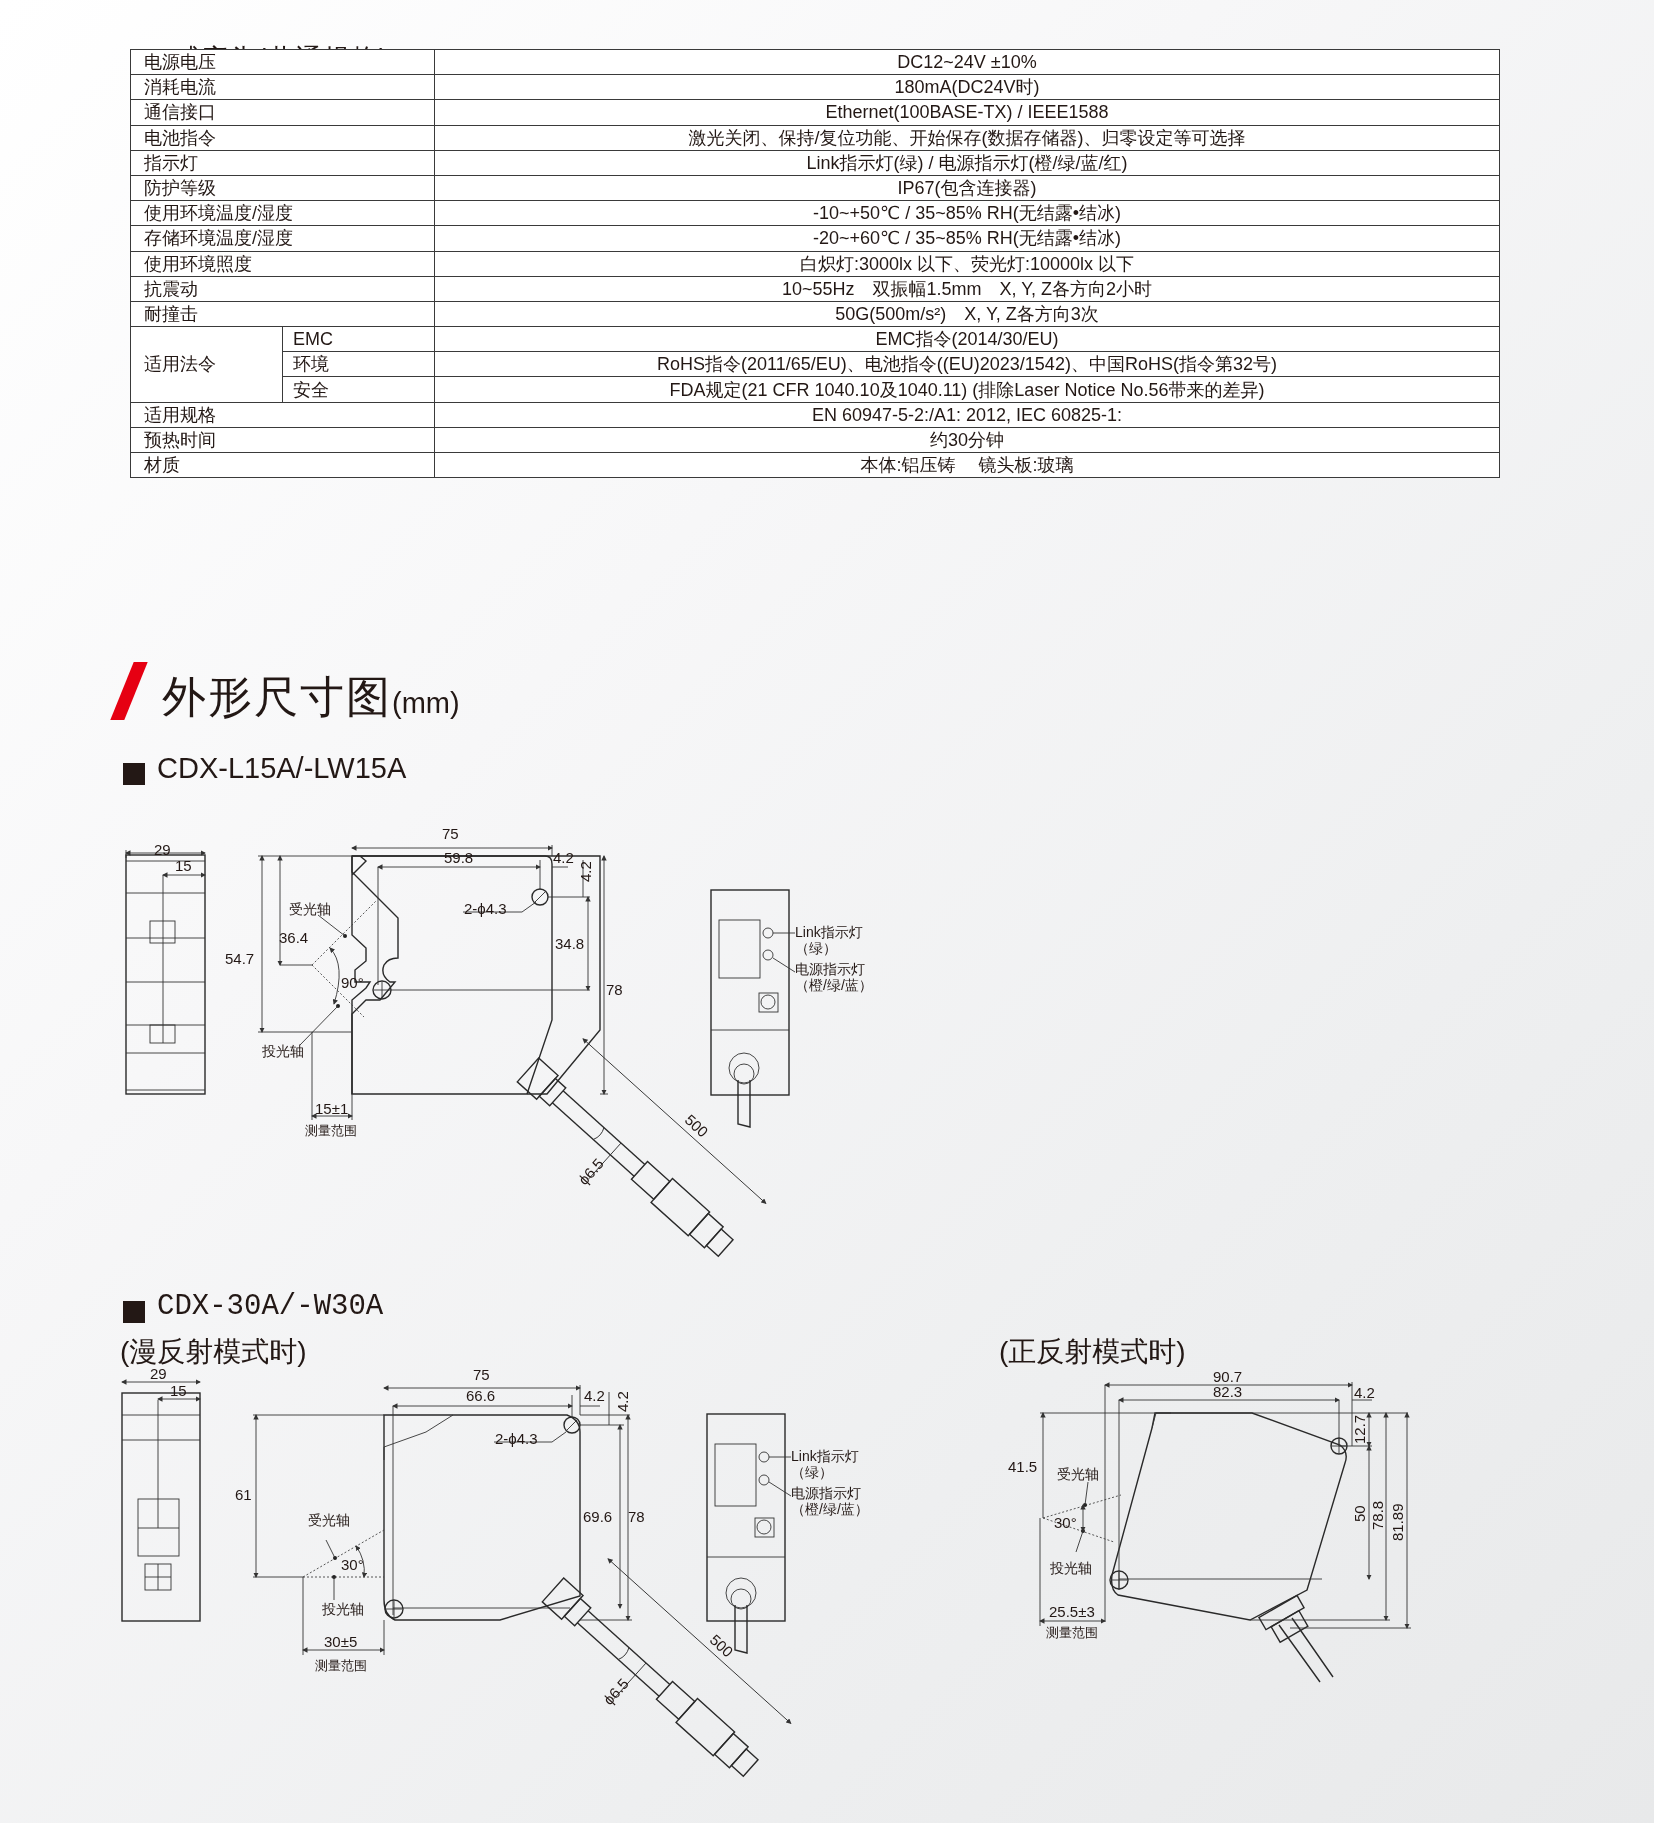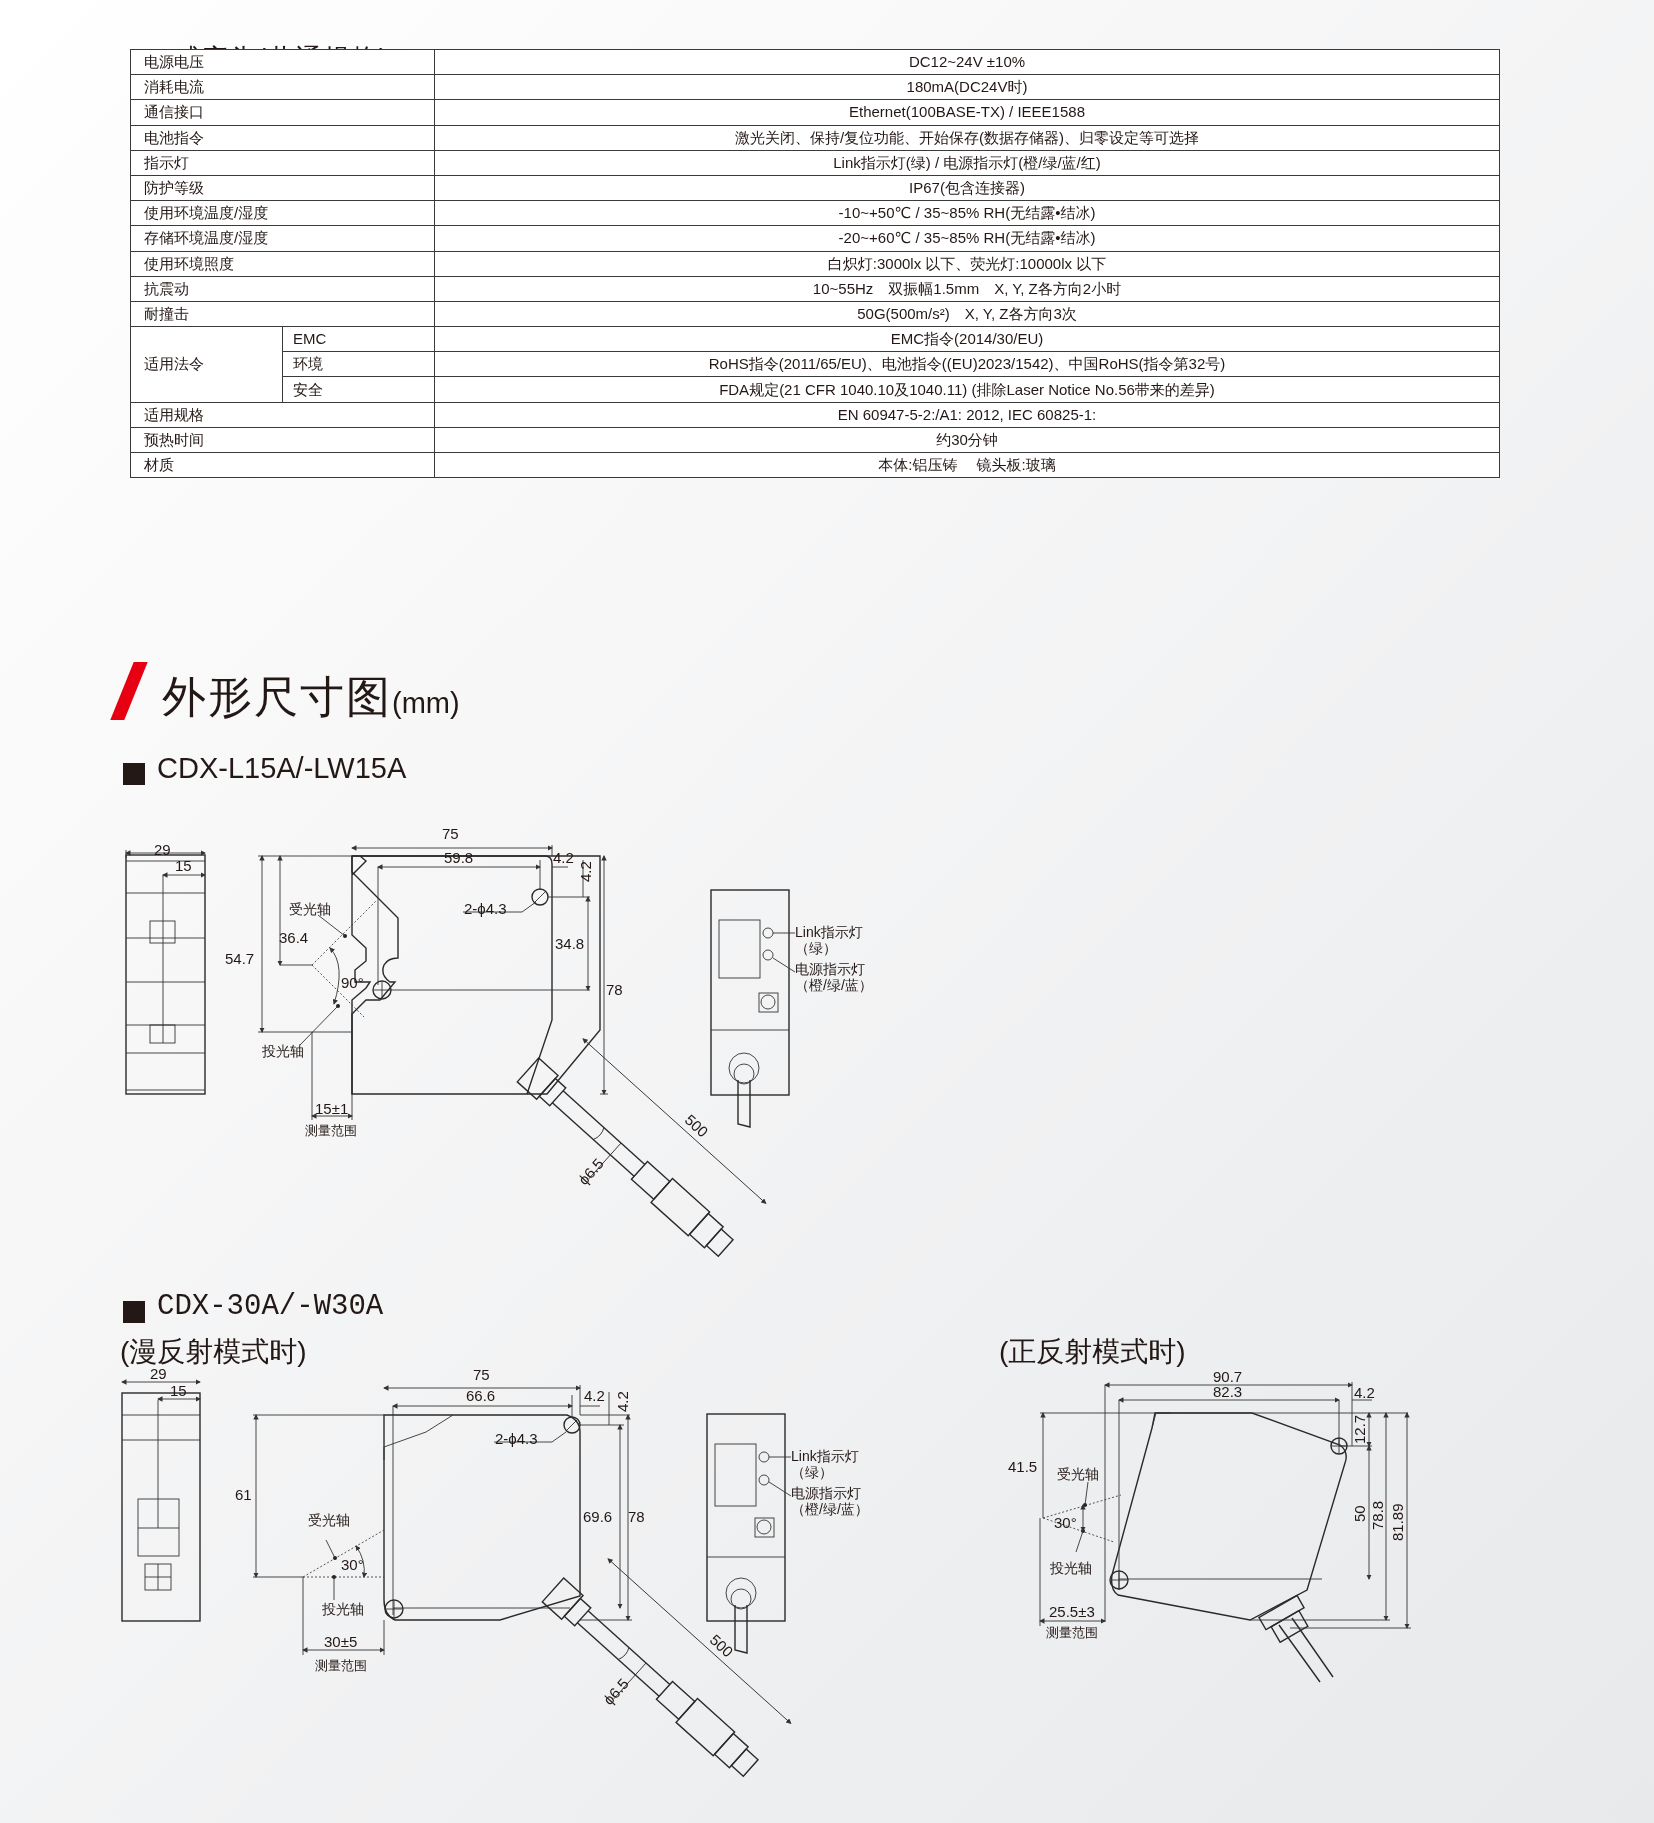--- a/index.html
+++ b/index.html
@@ -5,21 +5,21 @@
   html,body{margin:0;padding:0;}
   body{width:1654px;height:1823px;position:relative;overflow:hidden;
     background:linear-gradient(135deg,#ffffff 0%,#f7f7f8 35%,#eeeff0 70%,#e8e9ea 100%);
     font-family:"Liberation Sans","DejaVu Sans",sans-serif;color:#231815;}
   .abs{position:absolute;}
   .sq{display:inline-block;background:#231815;}
   
   #spec-heading{left:139px;top:10px;font-size:27px;letter-spacing:1px;display:flex;align-items:center;gap:14px;margin-top:31px;}
   #spec-heading .sq{width:20px;height:20px;}
   
-  #spec-table{left:130px;top:49px;width:1370px;border-collapse:collapse;background:#fff;font-size:15px;}
+  #spec-table{left:130px;top:49px;width:1370px;border-collapse:collapse;background:#fff;font-size:18px;}
   #spec-table td{border:1.6px solid #3a3a3a;height:24.2px;padding:0 0 0 13px;line-height:24px;white-space:nowrap;}
   #spec-table td.val{text-align:center;padding:0;}
   #spec-table td.sub{padding-left:10px;}
   
   #dim-heading{left:122px;top:662px;display:flex;align-items:flex-end;}
   #dim-heading .slash{width:14px;height:58px;background:#e60012;transform:skewX(-22deg);margin-right:26px;margin-bottom:6px;}
   #dim-heading .title{font-size:44px;letter-spacing:2px;line-height:58px;}
   #dim-heading .unit{font-size:29px;line-height:46px;}
   .model-head{display:flex;align-items:flex-end;gap:12px;font-size:29px;}
   .model-head .sq{width:22px;height:22px;}

